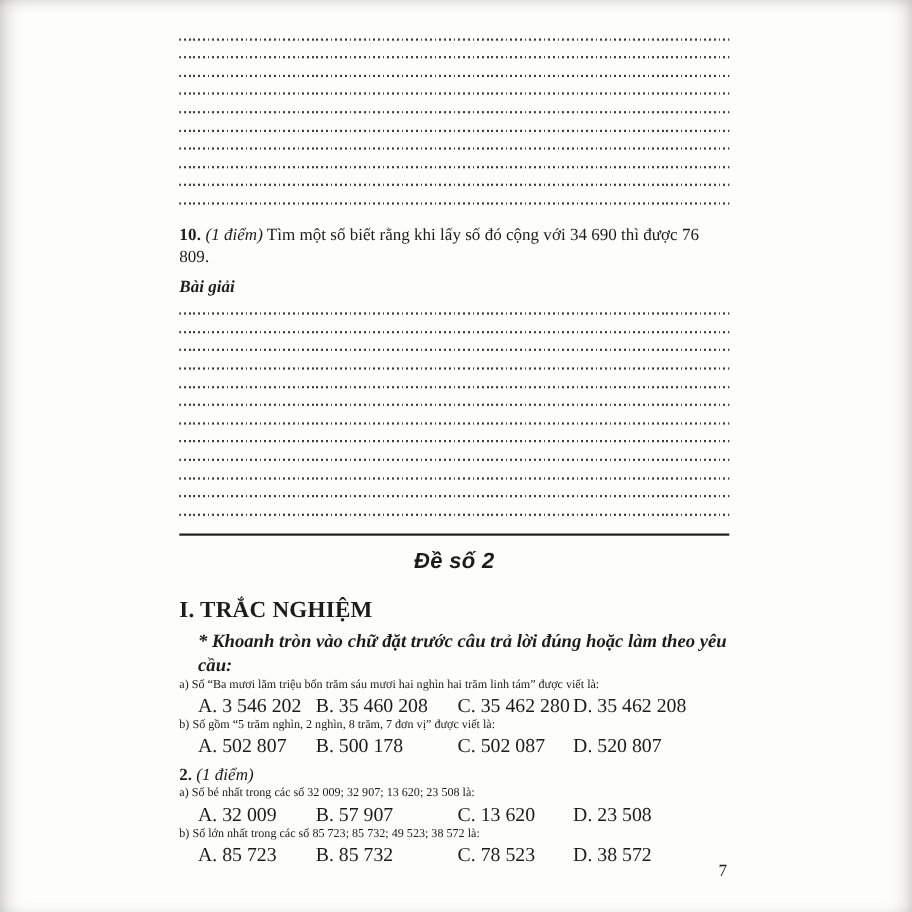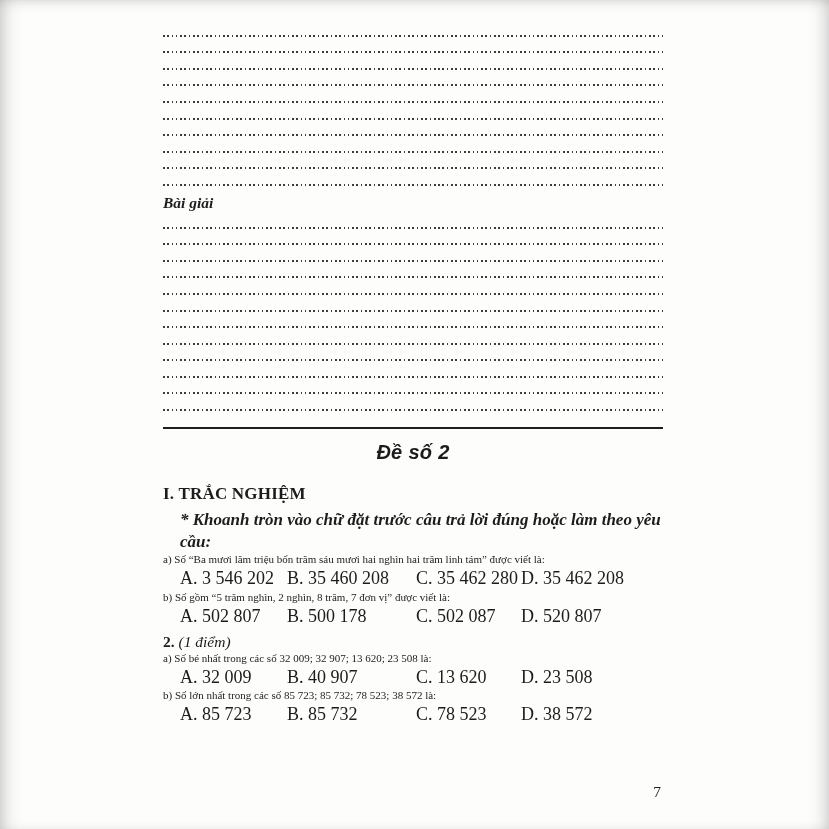--- a/index.html
+++ b/index.html
@@ -49,21 +49,21 @@
     text-align:center;
     font-family:"Liberation Sans","DejaVu Sans",sans-serif;
     font-weight:bold;
     font-size:20px;
     letter-spacing:.3px;
     font-style:italic;
   }
   .section-title{
     margin:20px 0 0 0;
     font-weight:bold;
-    font-size:17px;
+    font-size:21px;
     letter-spacing:.2px;
   }
   .instruction{
     margin:5px 0 0 0;
     padding-left:17px;
     font-weight:bold;
     font-style:italic;
     font-size:17px;
     line-height:1.3;
   }
@@ -107,20 +107,25 @@
         <div class="dotline"></div>
         <div class="dotline"></div>
         <div class="dotline"></div>
         <div class="dotline"></div>
         <div class="dotline"></div>
         <div class="dotline"></div>
         <div class="dotline"></div>
         <div class="dotline"></div>
       </div>
 
+    <p class="q10">
+      <b>10.</b>
+      <i>(1 điểm)</i>
+      <span>Tìm một số biết rằng khi lấy số đó cộng với 34 690 thì được 76 809.</span>
+    </p>
 
     <p class="solution-label">Bài giải</p>
 
     <div>
         <div class="dotline"></div>
         <div class="dotline"></div>
         <div class="dotline"></div>
         <div class="dotline"></div>
         <div class="dotline"></div>
         <div class="dotline"></div>
@@ -158,26 +163,26 @@
     </div>
 
     <p class="qhead">
       <b>2.</b>
       <i>(1 điểm)</i>
     </p>
 
     <p class="part-text">a) Số bé nhất trong các số 32 009; 32 907; 13 620; 23 508 là:</p>
     <div class="options">
       <span>A. 32 009</span>
-      <span>B. 40 907</span>
+      <span>B. 57 907</span>
       <span>C. 13 620</span>
       <span>D. 23 508</span>
     </div>
 
-    <p class="part-text">b) Số lớn nhất trong các số 85 723; 85 732; 78 523; 38 572 là:</p>
+    <p class="part-text">b) Số lớn nhất trong các số 85 723; 85 732; 49 523; 38 572 là:</p>
     <div class="options">
       <span>A. 85 723</span>
       <span>B. 85 732</span>
       <span>C. 78 523</span>
       <span>D. 38 572</span>
     </div>
 
   </div>
 
   <div class="page-number">7</div>

